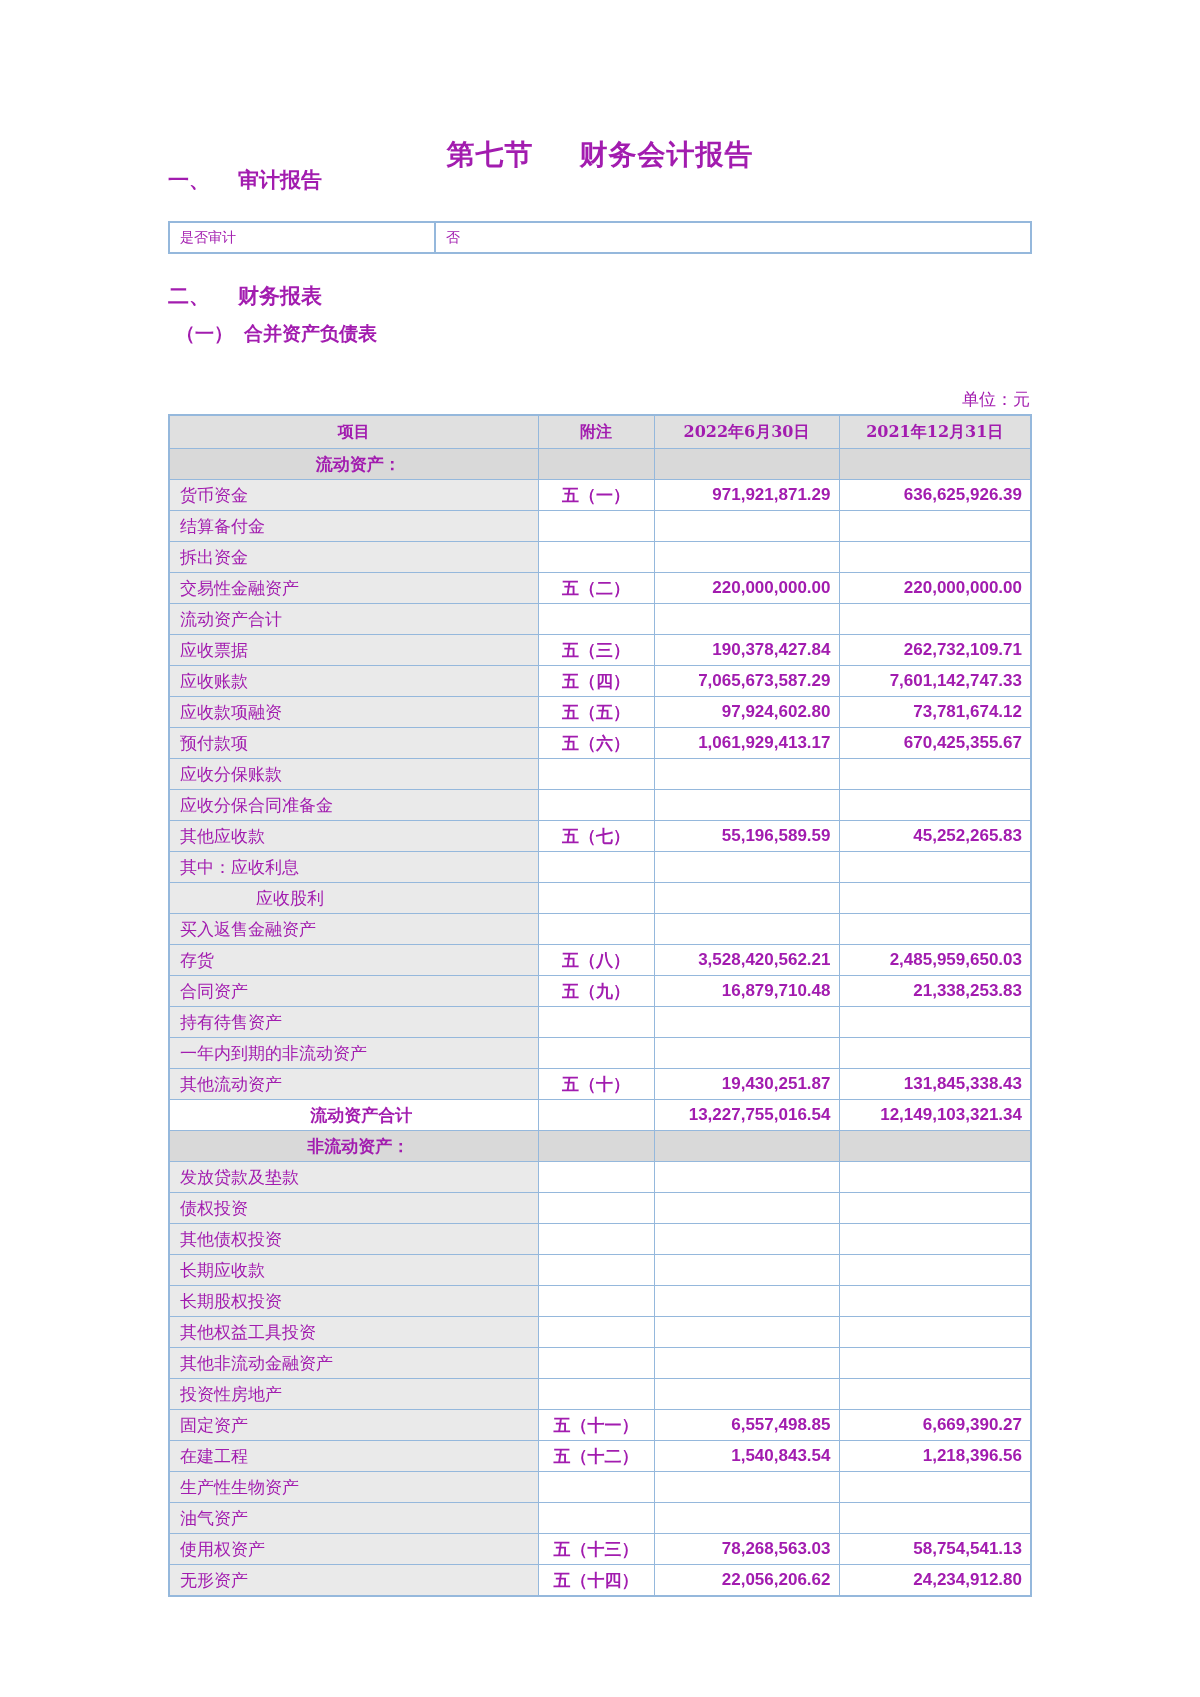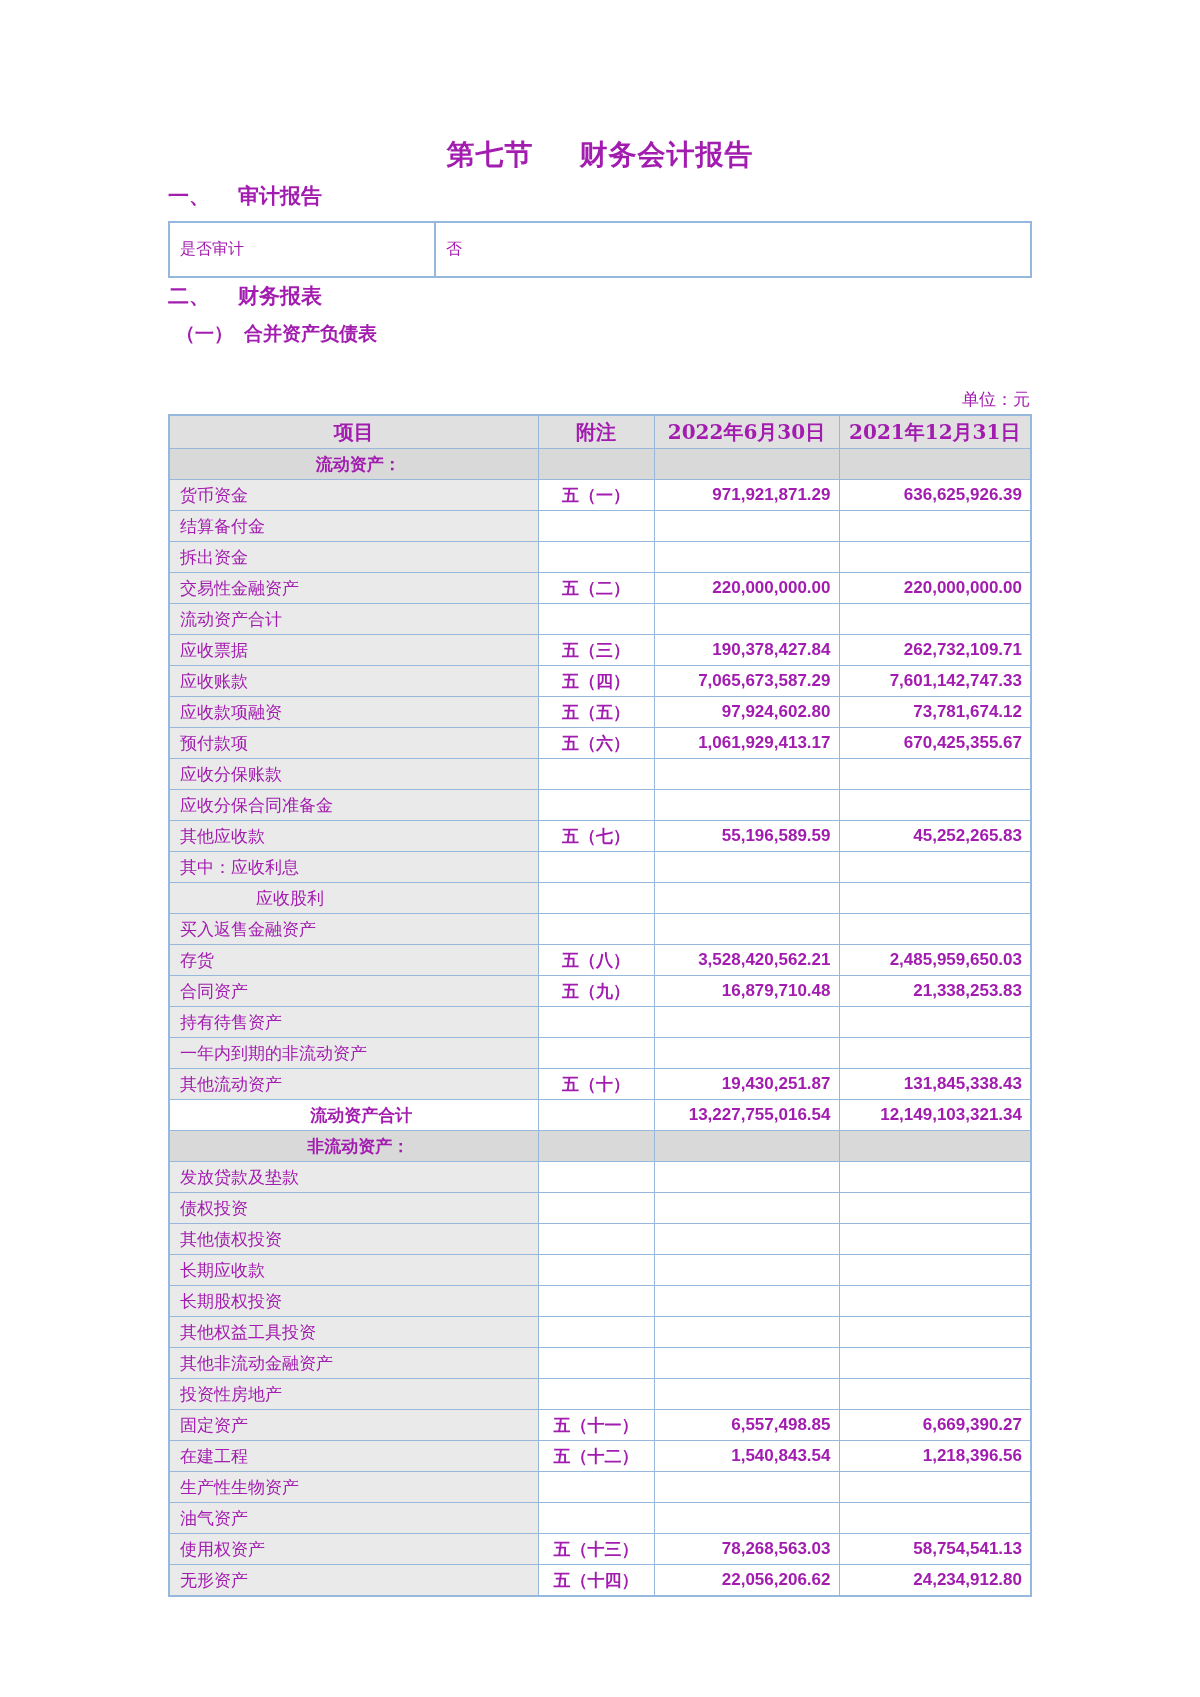--- a/index.html
+++ b/index.html
@@ -11,47 +11,47 @@
     font-family:"DejaVu Serif","Liberation Serif",serif;
     overflow:hidden;
   }
   .doc-title{
     position:absolute;top:136px;left:0;width:100%;
     text-align:center;font-size:28px;font-weight:bold;letter-spacing:1px;
   }
   .doc-title .title-gap{display:inline-block;width:46px;}
   .heading1{position:absolute;left:168px;font-size:21px;font-weight:bold;white-space:nowrap;}
   .heading1 .h-num{display:inline-block;width:70px;}
-  #heading-audit{top:182px;}
+  #heading-audit{top:166px;}
   #heading-financial{top:282px;}
   .heading2{position:absolute;left:176px;top:321px;font-size:19px;font-weight:bold;white-space:nowrap;}
   .heading2 .h-num{display:inline-block;width:68px;}
   .unit-label{
     position:absolute;top:388px;left:168px;width:862px;
     text-align:right;font-size:17px;
   }
   table{border-collapse:collapse;table-layout:fixed;}
   .audit-table{
     position:absolute;top:221px;left:168px;width:862px;
   }
   .audit-table td{
     border:2px solid var(--tbl-border);
-    height:29px;font-size:16px;padding:12px 10px;background:#ffffff;margin-top:43px;
+    height:29px;font-size:14px;padding:0 10px;background:#ffffff;margin-top:43px;
   }
   .bs-table{
     position:absolute;top:414px;left:168px;width:862px;
     border:2px solid var(--tbl-border);
   }
   .bs-table th,.bs-table td{
     border:1px solid var(--tbl-border);
     overflow:hidden;white-space:nowrap;
   }
   .bs-table th{
     height:30px;background:var(--header-bg);
-    font-size:20px;font-weight:bold;text-align:center;
+    font-size:16px;font-weight:bold;text-align:center;
   }
   .bs-table td{height:28px;font-size:17px;}
   .col-item{background:var(--item-bg);padding-left:10px;text-align:left;}
   .col-note{background:#ffffff;text-align:center;font-weight:bold;}
   .col-val{
     background:#ffffff;text-align:right;padding-right:8px;
     font-family:"Liberation Sans","DejaVu Sans",sans-serif;
     font-size:16.5px;font-weight:600;
   }
   .row-section .col-item,.row-section .col-note,.row-section .col-val{background:var(--section-bg);}

